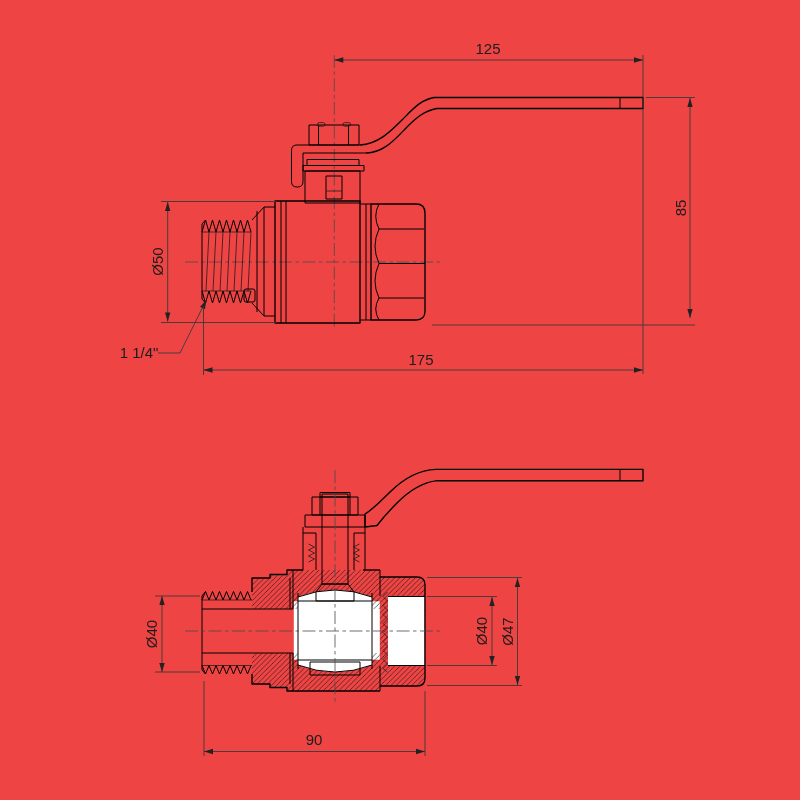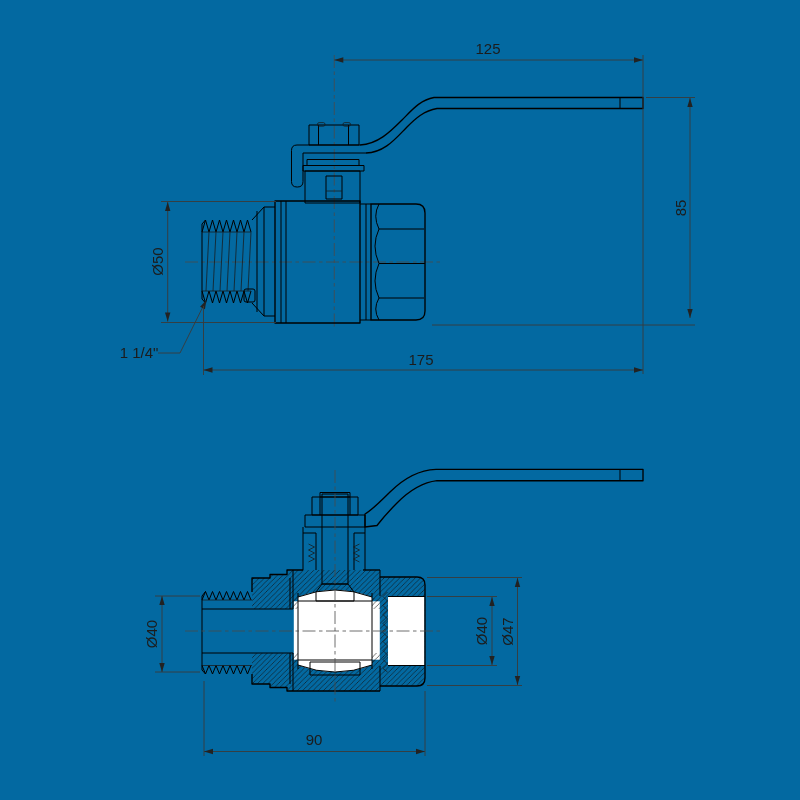--- a/index.html
+++ b/index.html
@@ -1,16 +1,16 @@
 <!DOCTYPE html>
 <html><head>
 <meta charset="utf-8">
 <style>
   html,body{margin:0;padding:0;background:#ffffff;width:800px;height:800px;overflow:hidden;}
-  #stage{width:800px;height:800px;background:#0369a1;}
+  #stage{width:800px;height:800px;background:#ef4444;}
   svg{display:block;}
   .ol{stroke:#000;stroke-width:1.35;fill:none;stroke-linejoin:round;}
   .ml{stroke:#000;stroke-width:1;fill:none;stroke-linejoin:round;}
   .tl{stroke:#1a1a1a;stroke-width:.75;fill:none;}
   .dl{stroke:#3a3a3a;stroke-width:.9;fill:none;}
   .cl{stroke:#4a4a4a;stroke-width:.8;fill:none;stroke-dasharray:13 3.5 3.5 3.5;}
   .ah{fill:#222;stroke:none;}
   .wf{fill:#fff;stroke:none;}
   .hf{fill:url(#hatch);stroke:none;}
   text.dim{font-family:"Liberation Sans","DejaVu Sans",sans-serif;font-size:15px;fill:#1c1c1c;}

